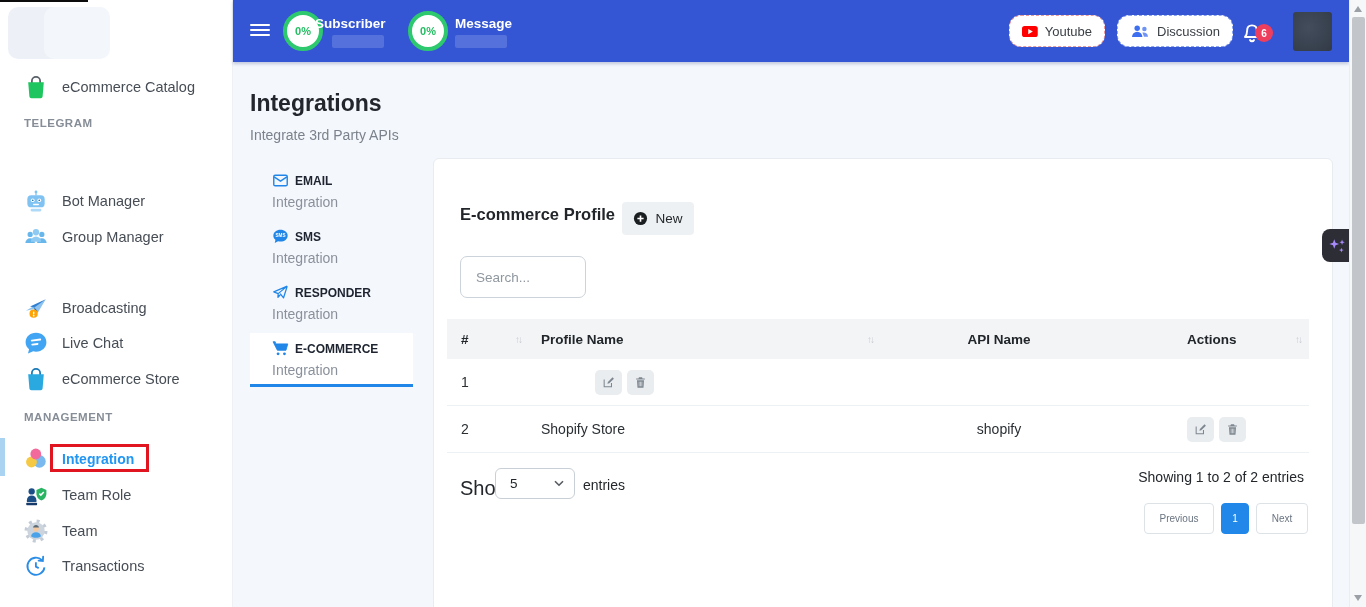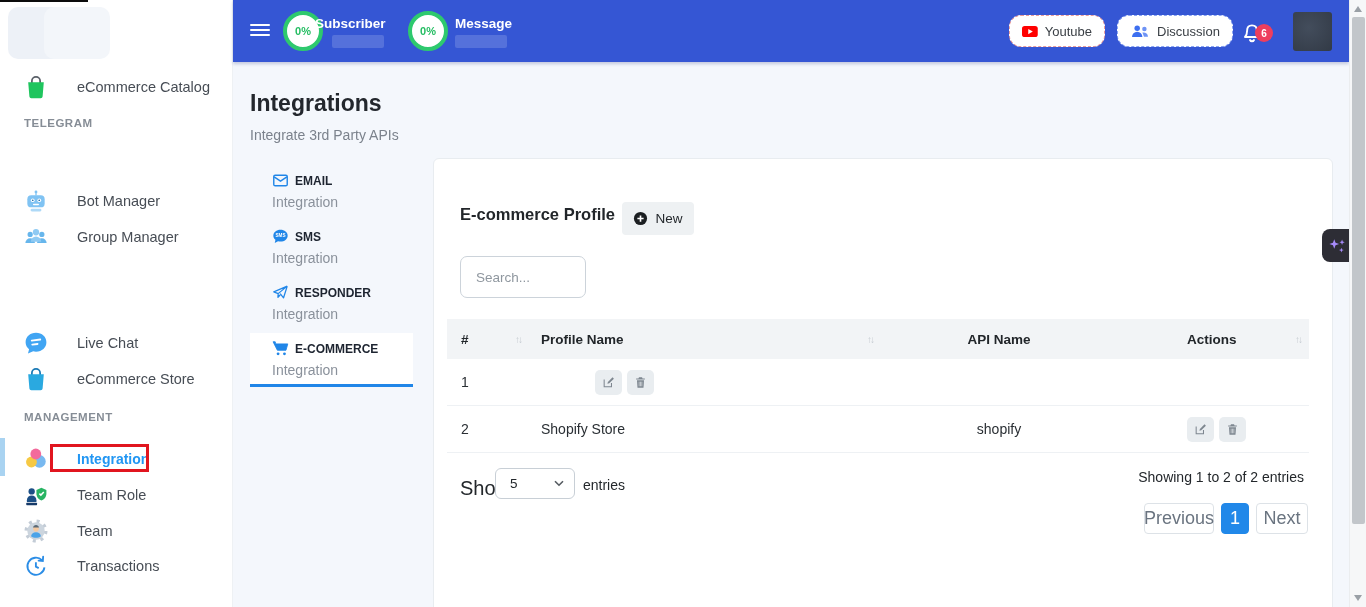--- a/index.html
+++ b/index.html
@@ -4,21 +4,21 @@
 <style>
 *{box-sizing:border-box;margin:0;padding:0}
 html,body{width:1366px;height:607px;overflow:hidden}
 body{font-family:"Liberation Sans",sans-serif;}
 .app{position:relative;width:1366px;height:607px;background:#f4f7fc;overflow:hidden}
 
 .sidebar{position:absolute;left:0;top:0;width:233px;height:607px;background:#fff;border-right:1px solid #eef1f4}
 .black-line{position:absolute;left:0;top:0;width:88px;height:2px;background:#0c0c0c}
 .logo-blur{position:absolute;left:8px;top:7px;width:100px;height:52px;background:#edf1f7;border-radius:10px}
 .logo-blur2{position:absolute;left:44px;top:7px;width:66px;height:52px;background:#f3f6fa;border-radius:10px}
-.srow{position:absolute;left:23px;display:flex;align-items:center;gap:28px;height:26px;width:200px}
+.srow{position:absolute;left:23px;display:flex;align-items:center;gap:13px;height:26px;width:200px}
 .srow .sicon{width:26px;height:26px;flex:0 0 26px}
 .srow .sicon svg{width:26px;height:26px;display:block}
 .slabel{font-size:14.5px;color:#474d55}
 .ssec{position:absolute;left:24px;font-size:11.5px;font-weight:600;letter-spacing:.5px;color:#868d96}
 .active-bar{position:absolute;left:0;top:438px;width:5px;height:38px;background:#a9d3f1}
 .red-box{position:absolute;left:50px;top:444px;width:99px;height:28px;border:3px solid #e1151f;z-index:5}
 .slabel.active{color:#2196f3;font-weight:bold;font-size:14px}
 
 .topbar{position:absolute;left:233px;top:0;width:1116px;height:62px;background:#3556d4;box-shadow:0 2px 3px rgba(23,38,120,.22)}
 .burger{position:absolute;left:17px;top:24px;width:20px;height:12px;display:flex;flex-direction:column;justify-content:space-between;cursor:pointer}
@@ -57,21 +57,21 @@
 .c4{width:190px;padding-left:68px;display:flex;align-items:center}
 .sorter{margin-left:auto;padding-right:6px;font-size:10px;color:#c5cbd1;letter-spacing:-2px;font-weight:normal}
 .sorter2{padding-right:8px;font-size:10px;color:#c5cbd1;letter-spacing:-2px;font-weight:normal;margin-left:auto}
 .abtn{width:27px;height:25px;background:#e9edf0;border-radius:5px;display:flex;align-items:center;justify-content:center;margin-right:5px}
 .abtn svg{width:13px;height:13px;display:block}
 .show-label{position:absolute;left:26px;top:318px;font-size:20px;color:#23272b}
 .pg-select{position:absolute;left:61px;top:309px;width:80px;height:31px;border:1px solid #c8cfd6;border-radius:6px;background:#fff;display:flex;align-items:center;font-size:13.5px;color:#23272b;padding-left:14px}
 .pg-select svg{position:absolute;right:10px;top:11px}
 .entries-label{position:absolute;left:149px;top:318px;font-size:14px;color:#23272b}
 .showing{position:absolute;right:28px;top:310px;font-size:14px;color:#23272b}
-.pg{position:absolute;top:344px;height:31px;border:1px solid #dde2e7;border-radius:4px;background:#fff;color:#6a7480;font-size:18px;display:flex;align-items:center;justify-content:center}
+.pg{position:absolute;top:344px;height:31px;border:1px solid #dde2e7;border-radius:4px;background:#fff;color:#6a7480;font-size:10px;display:flex;align-items:center;justify-content:center}
 .pg.active{background:#2188e9;border-color:#2188e9;color:#fff}
 
 .fab{position:absolute;left:1322px;top:229px;width:30px;height:33px;background:#2d2d35;border-radius:8px 0 0 8px;display:flex;align-items:center;justify-content:center}
 .scrollbar{position:absolute;left:1349px;top:0;width:17px;height:607px;background:#f6f7f8;border-left:1px solid #ebedef}
 .thumb{position:absolute;left:2px;top:17px;width:13px;height:507px;background:#c2c6ca;border-radius:2px}
 .sb-arrow{position:absolute;left:4px;width:0;height:0;border-left:4.5px solid transparent;border-right:4.5px solid transparent}
 .sb-up{top:6px;border-bottom:6px solid #9aa0a6}
 .sb-down{top:595px;border-top:6px solid #9aa0a6}
 </style>
 </head>
@@ -121,20 +121,33 @@
             <path d="M2.2 17.6a4.4 4.4 0 0 1 8.8 0z" fill="#67b6ec"></path>
             <path d="M13 17.6a4.4 4.4 0 0 1 8.8 0z" fill="#67b6ec"></path>
             <circle cx="12" cy="7.6" r="2.9" fill="#8fcaf3"></circle>
             <path d="M7.2 16.4a4.8 4.8 0 0 1 9.6 0z" fill="#8fcaf3"></path>
           </svg>
       </span>
       <span class="slabel">Group Manager</span>
     </div>
 
 
+    <div class="srow" style="top:295px">
+      <span class="sicon">
+        <svg viewBox="0 0 24 24">
+            <path d="M2.5 14.5L21 4l-7.5 12.5-3-3.5z" fill="#8fc3ef"></path>
+            <path d="M21 4L6.5 10.5l4 1z" fill="#2f7fd2"></path>
+            <path d="M10.5 11.5l3 3.5-2.8 1.2z" fill="#1c5fa8"></path>
+            <circle cx="9.8" cy="17.2" r="3.8" fill="#ffa204"></circle>
+            <rect x="9.2" y="15.2" width="1.3" height="2.8" rx=".6" fill="#fff"></rect>
+            <circle cx="9.85" cy="19.1" r=".8" fill="#fff"></circle>
+          </svg>
+      </span>
+      <span class="slabel">Broadcasting</span>
+    </div>
 
     <div class="srow" style="top:330px">
       <span class="sicon">
         <svg viewBox="0 0 24 24">
             <path d="M12 2.6c5.5 0 9.6 3.8 9.6 8.7S17.5 20 12 20c-.9 0-1.8-.1-2.6-.3L4.6 21.8l1-4.1C3.6 16.1 2.4 14 2.4 11.3 2.4 6.4 6.5 2.6 12 2.6z" fill="#41a5f3"></path>
             <rect x="7.2" y="8.4" width="9.6" height="1.7" rx=".85" fill="#fff" transform="rotate(-7 12 9.2)"></rect>
             <rect x="7.7" y="12.4" width="6.6" height="1.7" rx=".85" fill="#fff" transform="rotate(-7 10.6 13.2)"></rect>
           </svg>
       </span>
       <span class="slabel">Live Chat</span>

